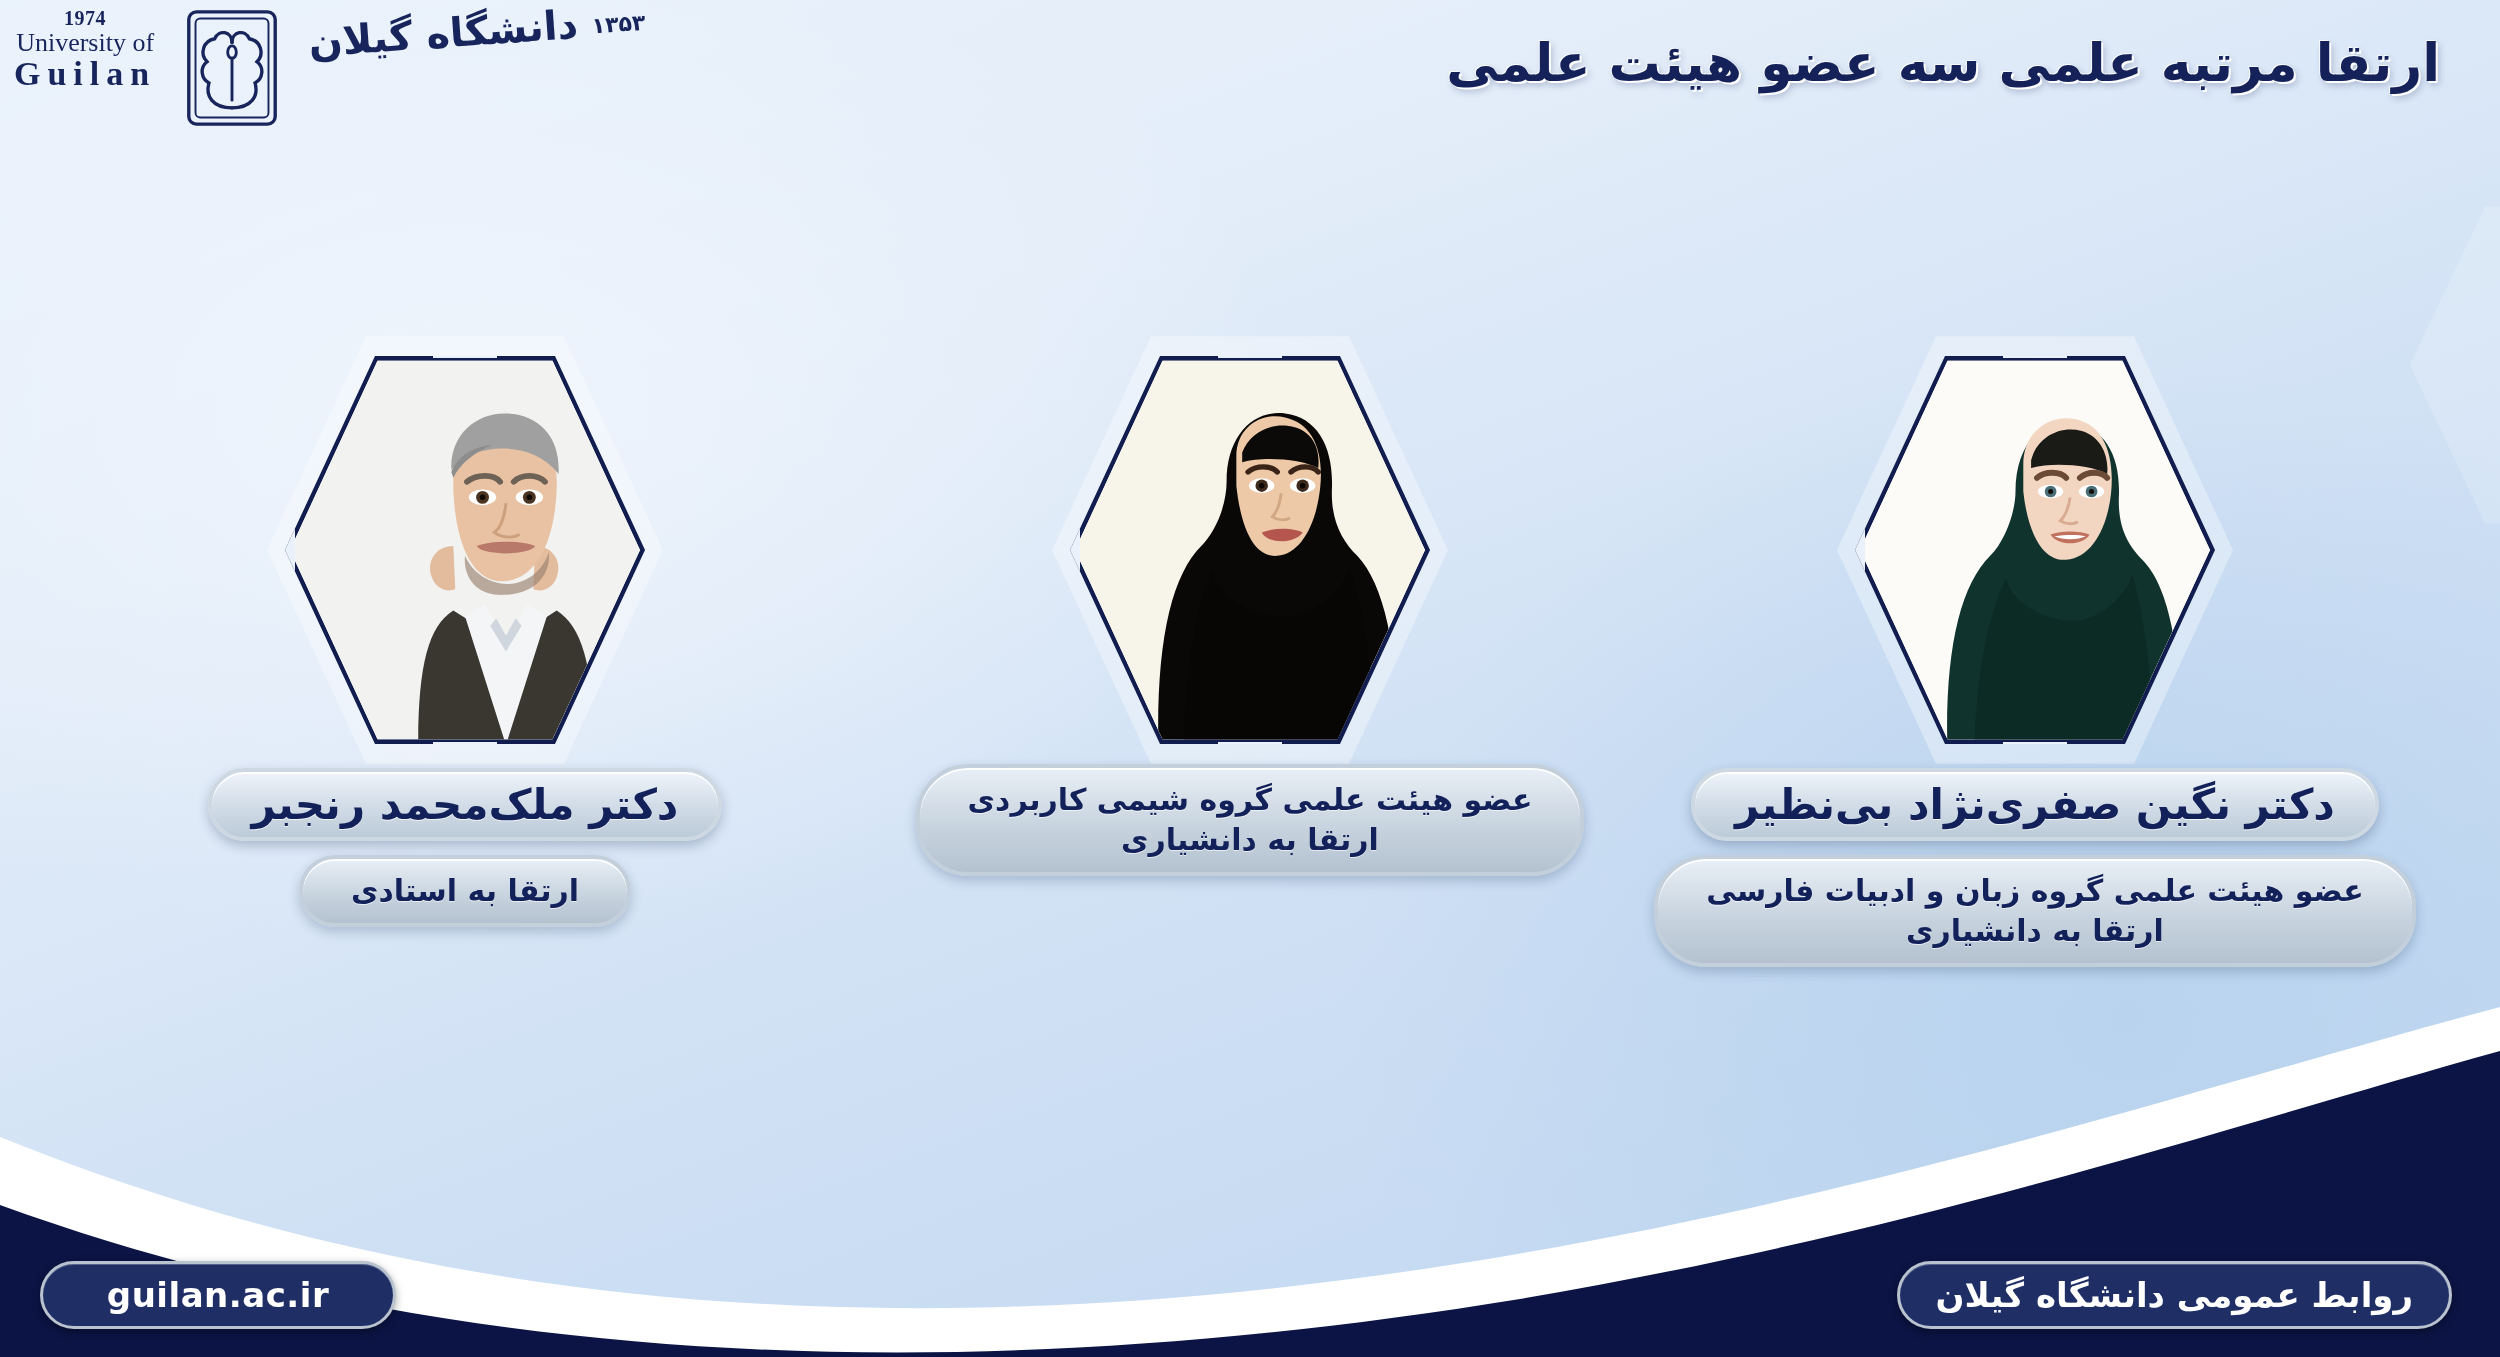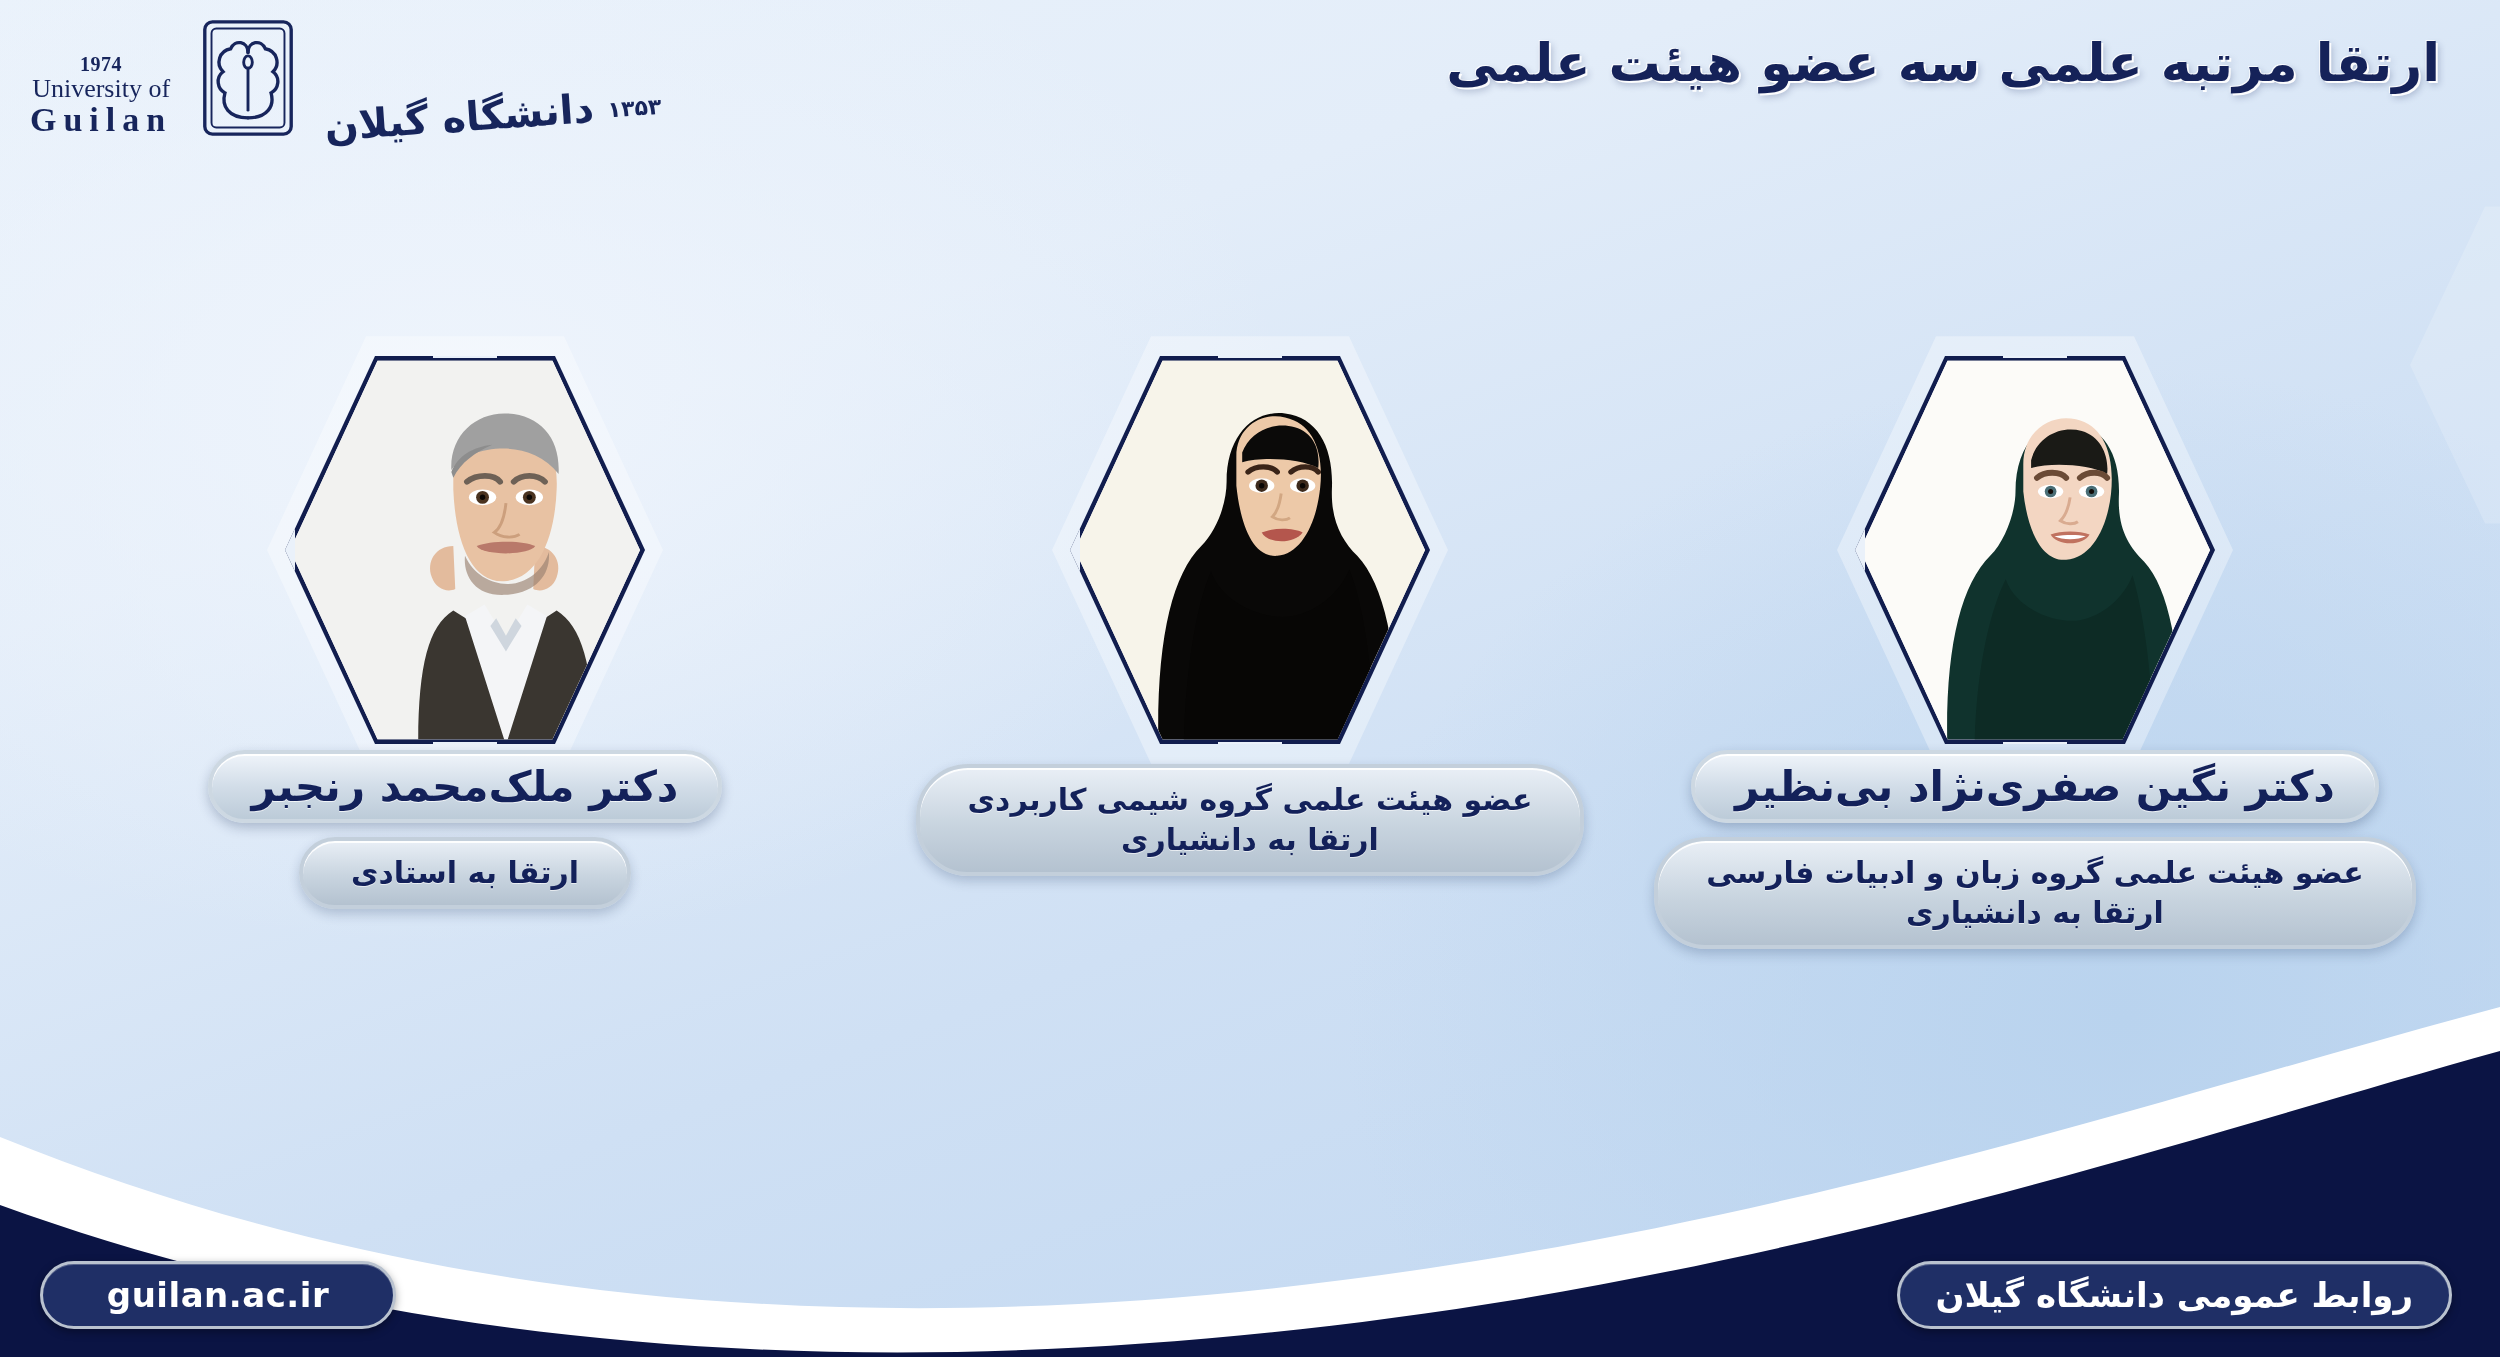--- a/index.html
+++ b/index.html
@@ -25,22 +25,22 @@
     width:300px;height:330px;
     clip-path:polygon(25% 2%,75% 2%,100% 50%,75% 98%,25% 98%,0% 50%);
     background:rgba(255,255,255,.18);
   }
   .dotgrid{position:absolute;display:grid;gap:16px;}
   .dotgrid i{display:block;width:30px;height:30px;background:rgba(255,255,255,.38);border-radius:3px;}
   .dotgrid i.off{background:transparent;}
 
   
   #logo{
-    position:absolute;left:30px;top:8px;width:460px;height:130px;
-    display:flex;align-items:flex-end;gap:28px;direction:ltr;
+    position:absolute;left:14px;top:8px;width:460px;height:130px;
+    display:flex;align-items:flex-start;gap:28px;direction:ltr;
   }
   #logo .en{
     color:#17255c;font-family:"Liberation Serif","DejaVu Serif",serif;
     line-height:1.05;text-align:center;
   }
   #logo .en .yr{font-size:20px;font-weight:bold;letter-spacing:.5px;}
   #logo .en .l1{font-size:26px;font-weight:normal;}
   #logo .en .l2{font-size:34px;font-weight:bold;letter-spacing:7px;}
   #logo .mark{width:96px;height:120px;flex:0 0 auto;}
   #logo .fa{
@@ -103,20 +103,21 @@
   
   .pill{
     position:relative;border-radius:46px;
     padding:10px 42px;text-align:center;direction:rtl;
     background:linear-gradient(180deg,#e7eef6 0%,#c9d6e2 55%,#b7c6d4 100%);
     border:3px solid;
     border-image:linear-gradient(180deg,#ffffff,#8a9aa8) 1;
     box-shadow:0 4px 9px rgba(20,40,80,.22), inset 0 1px 0 rgba(255,255,255,.9);
   }
   .name-pill{
+    margin-top:18px;
     font-size:42px;font-weight:bold;color:#13215a;white-space:nowrap;
     border-radius:48px;border:4px solid #cdd8e2;
     background:linear-gradient(180deg,#eff4fa 0%,#d2dde8 50%,#bccbd8 100%);
     box-shadow:0 5px 12px rgba(20,40,80,.25), inset 0 2px 0 rgba(255,255,255,.95);
     text-shadow:0 1px 0 rgba(255,255,255,.7);
     padding:8px 40px;
   }
   .desc-pill{
     margin-top:14px;
     font-size:30px;font-weight:bold;color:#13215a;line-height:1.34;

